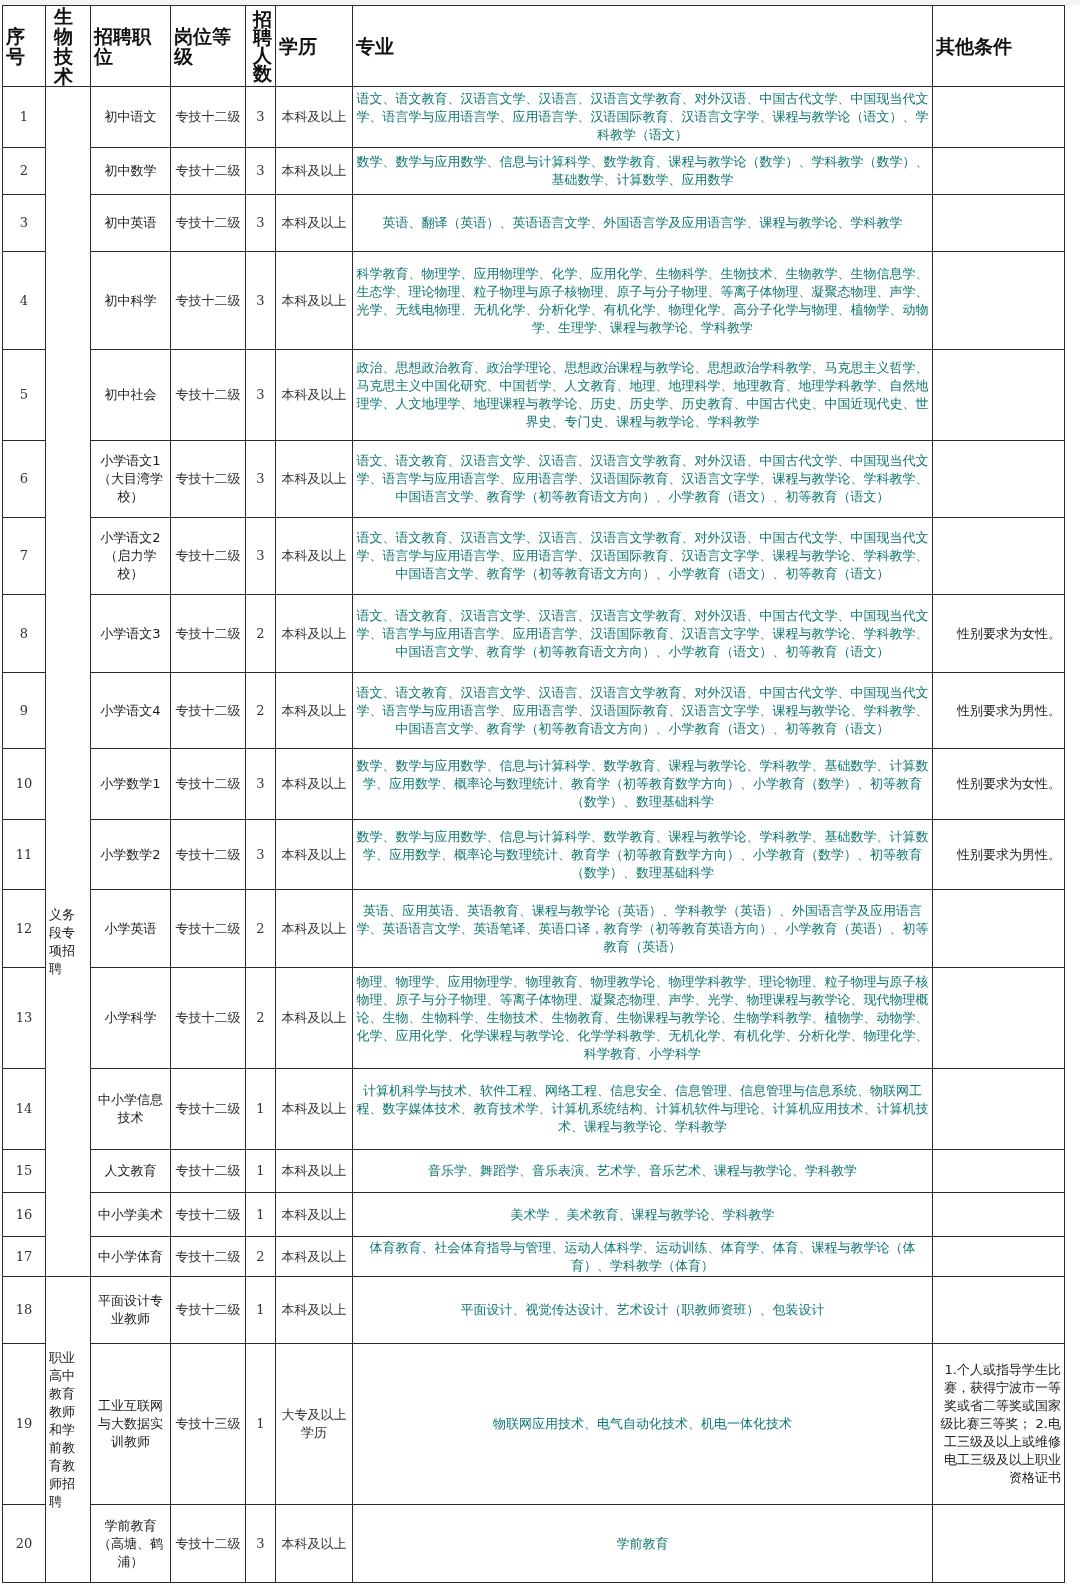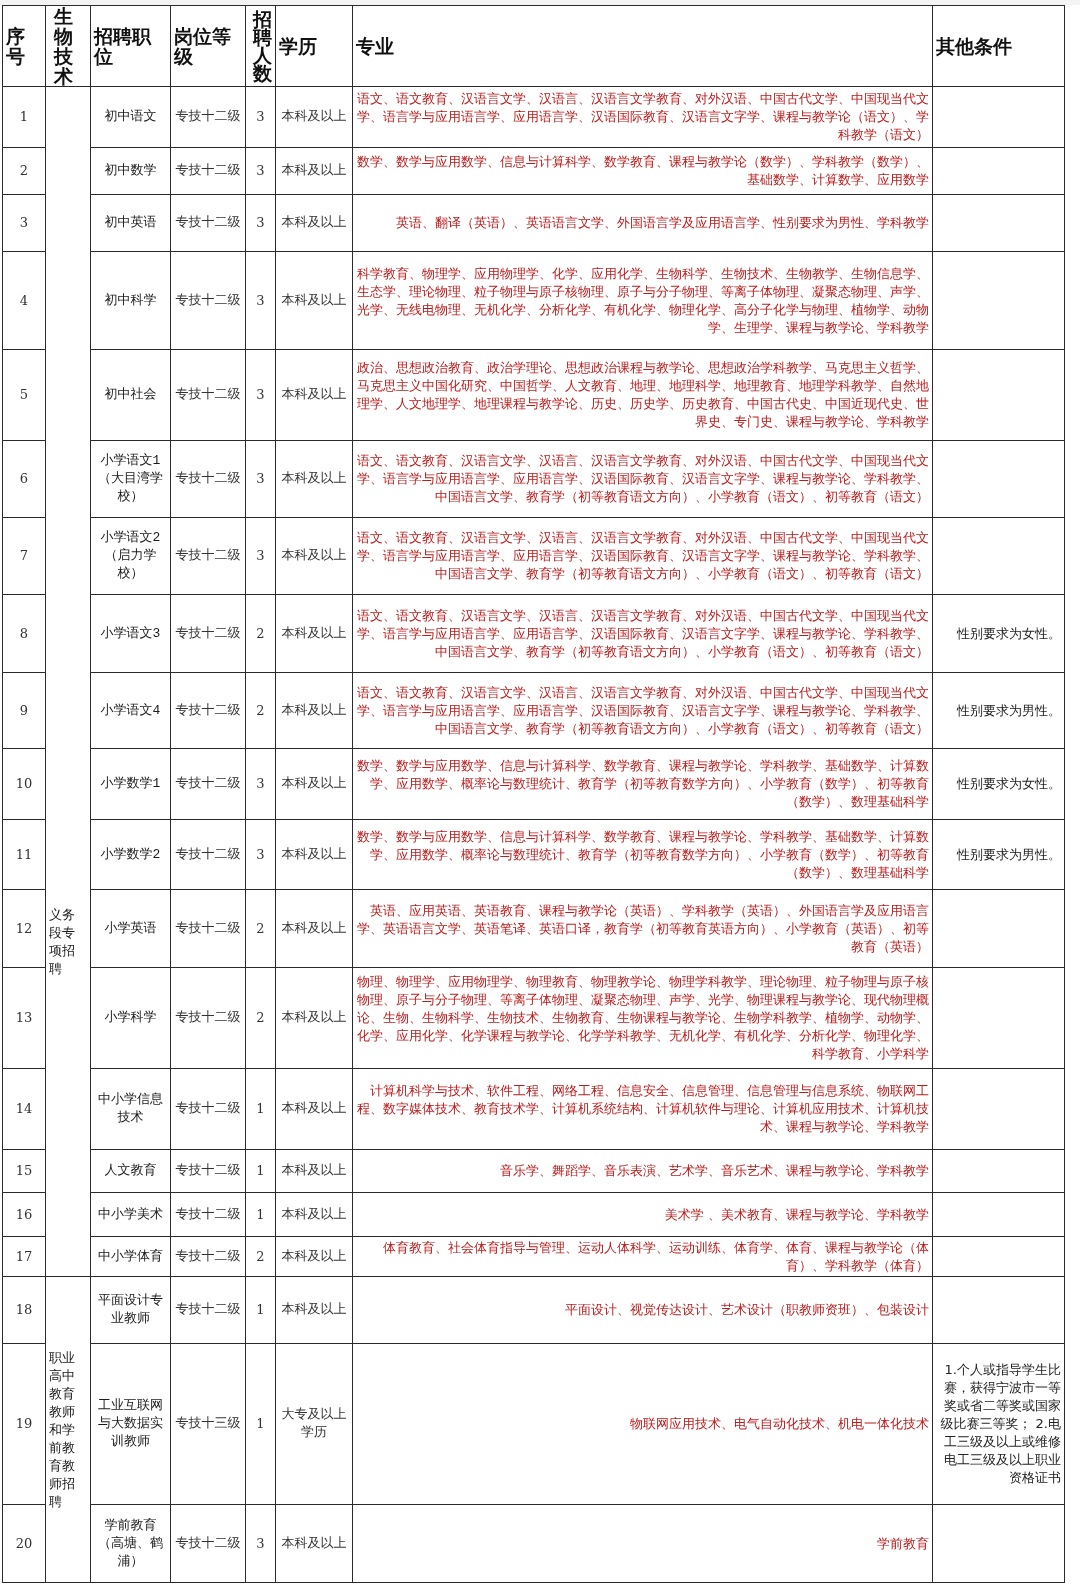--- a/index.html
+++ b/index.html
@@ -16,23 +16,23 @@
     font-size:13px;
     line-height:18px;
     vertical-align:middle;
     overflow:hidden;
     word-break:break-all;
   }
   table.recruit th {
     font-weight:bold; font-size:19px; text-align:left; color:#111;
     line-height:20px;
   }
-  .c { text-align:center;font-family:Liberation Mono, monospace; }
+  .c { text-align:center; }
   .num { text-align:center; font-family:"DejaVu Serif", serif; font-size:13px; color:#333; }
-  .spec { text-align:right; padding-left:3px; padding-right:2px; font-size:13px; line-height:18px; color:#b91c1c; }
+  .spec { text-align:center; padding-left:3px; padding-right:2px; font-size:13px; line-height:18px; color:#0f766e; }
   .other { text-align:right; font-size:13px; line-height:18px; color:#222; }
   .vert { text-align:left; font-size:14px; line-height:19px; padding:0 6px; }
   .sub { font-size:13px; color:#333; }
 </style>
 </head>
 <body>
 
 <div class="topband"></div>
 
 <table class="recruit">
@@ -77,21 +77,21 @@
       <td class="c sub">本科及以上</td>
       <td class="spec">数学、数学与应用数学、信息与计算科学、数学教育、课程与教学论（数学）、学科教学（数学）、基础数学、计算数学、应用数学</td>
       <td class="other"></td>
     </tr>
     <tr style="height:57px">
       <td class="num">3</td>
       <td class="c">初中英语</td>
       <td class="c sub">专技十二级</td>
       <td class="num">3</td>
       <td class="c sub">本科及以上</td>
-      <td class="spec">英语、翻译（英语）、英语语言文学、外国语言学及应用语言学、性别要求为男性、学科教学</td>
+      <td class="spec">英语、翻译（英语）、英语语言文学、外国语言学及应用语言学、课程与教学论、学科教学</td>
       <td class="other"></td>
     </tr>
     <tr style="height:98px">
       <td class="num">4</td>
       <td class="c">初中科学</td>
       <td class="c sub">专技十二级</td>
       <td class="num">3</td>
       <td class="c sub">本科及以上</td>
       <td class="spec">科学教育、物理学、应用物理学、化学、应用化学、生物科学、生物技术、生物教学、生物信息学、生态学、理论物理、粒子物理与原子核物理、原子与分子物理、等离子体物理、凝聚态物理、声学、光学、无线电物理、无机化学、分析化学、有机化学、物理化学、高分子化学与物理、植物学、动物学、生理学、课程与教学论、学科教学</td>
       <td class="other"></td>

